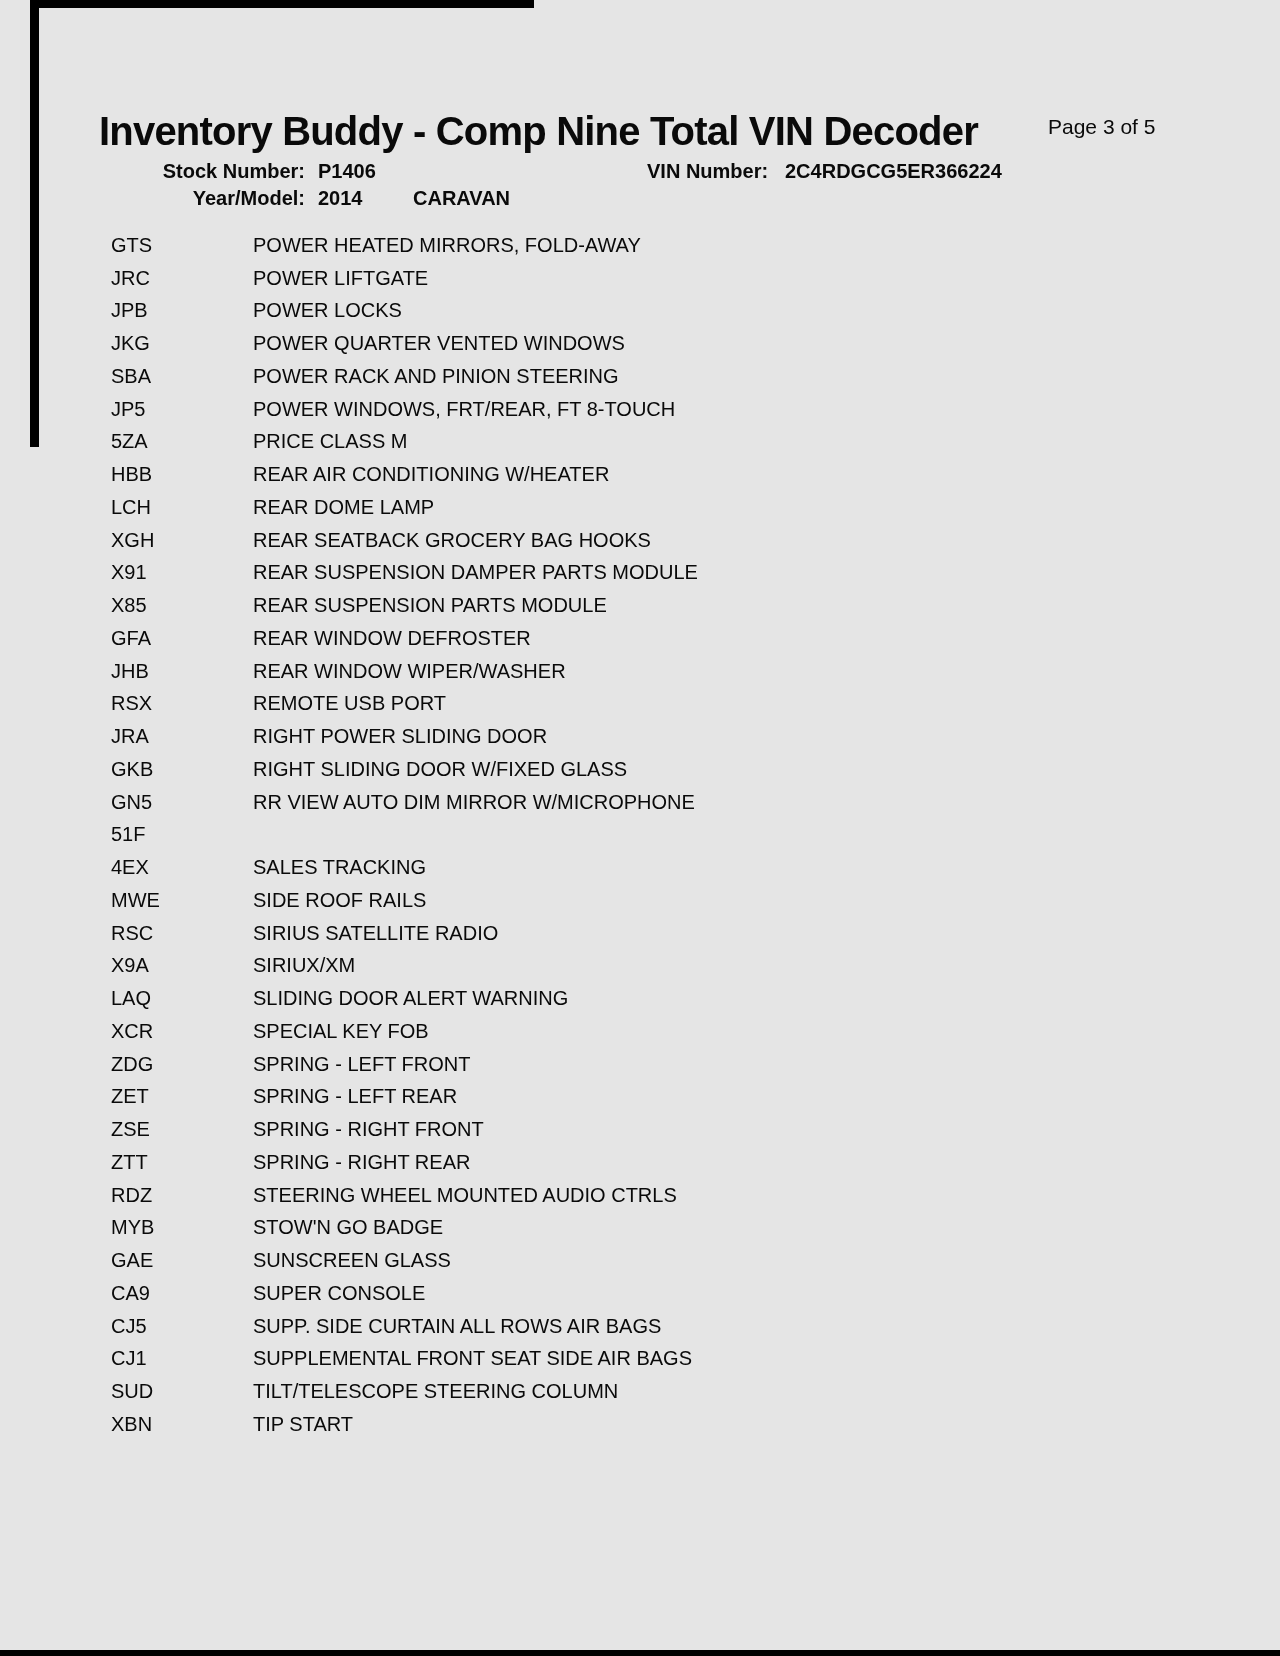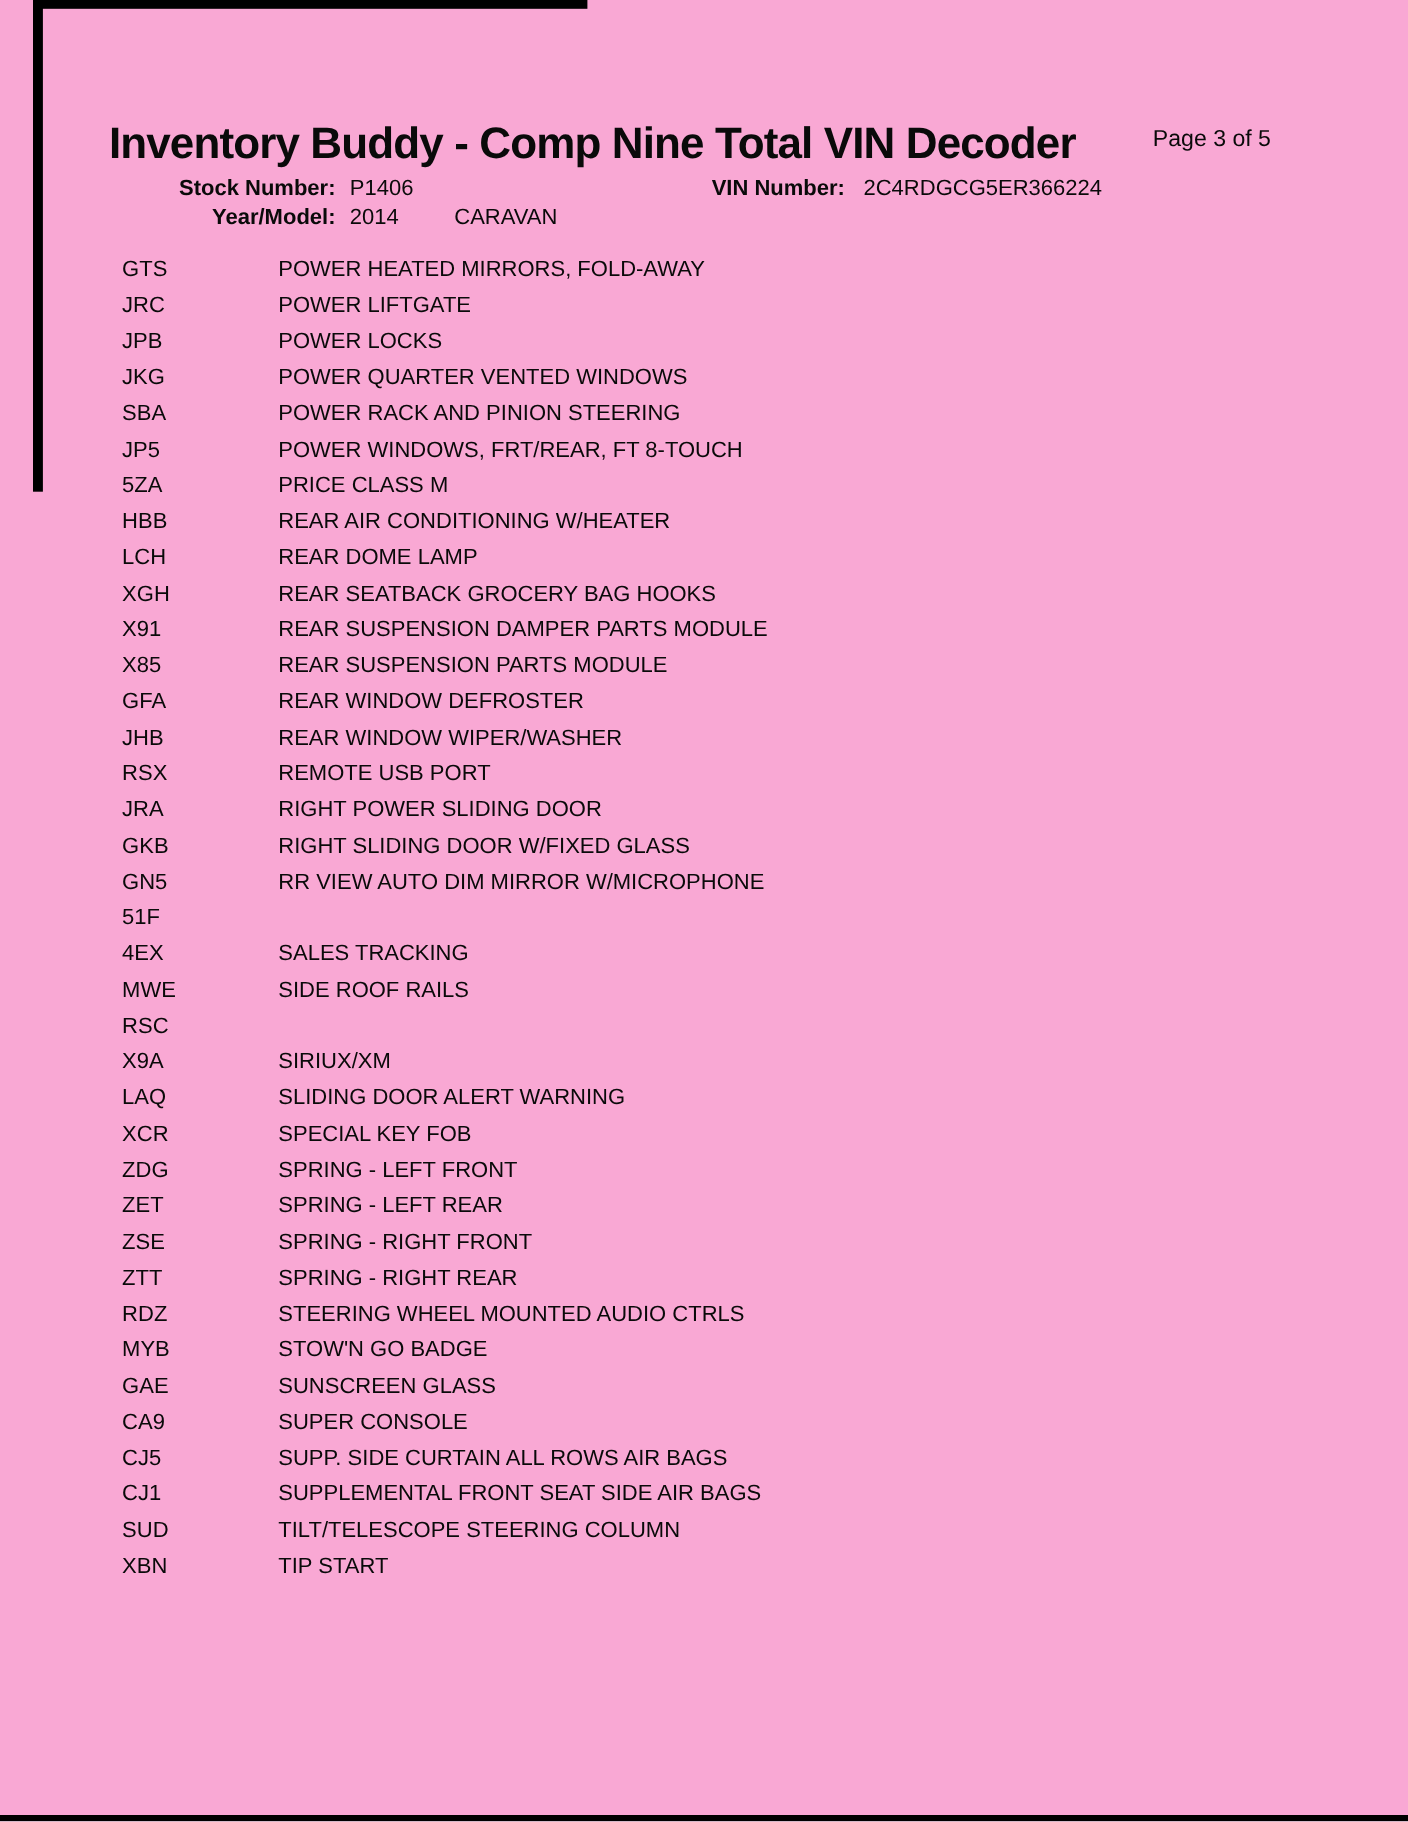--- a/index.html
+++ b/index.html
@@ -1,20 +1,20 @@
 <!DOCTYPE html>
 <html><head>
 <meta charset="utf-8">
 <style>
   html, body { margin: 0; padding: 0; background: #ffffff; }
   .page {
     position: relative;
     width: 1280px;
     height: 1656px;
-    background: #f9a8d4;
+    background: #e5e5e5;
     color: #0a0a0a;
     font-family: "Liberation Sans", sans-serif;
     overflow: hidden;
   }
   .artifact { position: absolute; background: #000000; }
   .artifact-left   { left: 30px; top: 0; width: 9px;   height: 447px; }
   .artifact-top    { left: 33px; top: 0; width: 501px; height: 8px; }
   .artifact-bottom { left: 0;  top: 1650px; width: 1280px; height: 6px; }
 
   .doc-title {
@@ -34,21 +34,21 @@
     white-space: nowrap;
   }
   .hdr-row { position: absolute; height: 24px; font-size: 20px; white-space: nowrap; }
   .hdr-label {
     position: absolute;
     left: 100px;
     width: 205px;
     text-align: right;
     font-weight: 700;
   }
-  .hdr-value { position: absolute; }
+  .hdr-value { position: absolute; font-weight: bold; }
   .row-stock { top: 160px; }
   .row-year  { top: 187px; }
   .stock-value { left: 318px; }
   .vin-label   { left: 647px; font-weight: 700; position: absolute; text-align: center; }
   .vin-value   { left: 785px; }
   .year-value  { left: 318px; }
   .model-value { left: 413px; }
 
   .options-list {
     position: absolute;
@@ -170,20 +170,21 @@
       <div class="option-row">
         <span class="code">4EX</span>
         <span class="desc">SALES TRACKING</span>
       </div>
       <div class="option-row">
         <span class="code">MWE</span>
         <span class="desc">SIDE ROOF RAILS</span>
       </div>
       <div class="option-row">
         <span class="code">RSC</span>
+        <span class="desc">SIRIUS SATELLITE RADIO</span>
       </div>
       <div class="option-row">
         <span class="code">X9A</span>
         <span class="desc">SIRIUX/XM</span>
       </div>
       <div class="option-row">
         <span class="code">LAQ</span>
         <span class="desc">SLIDING DOOR ALERT WARNING</span>
       </div>
       <div class="option-row">

